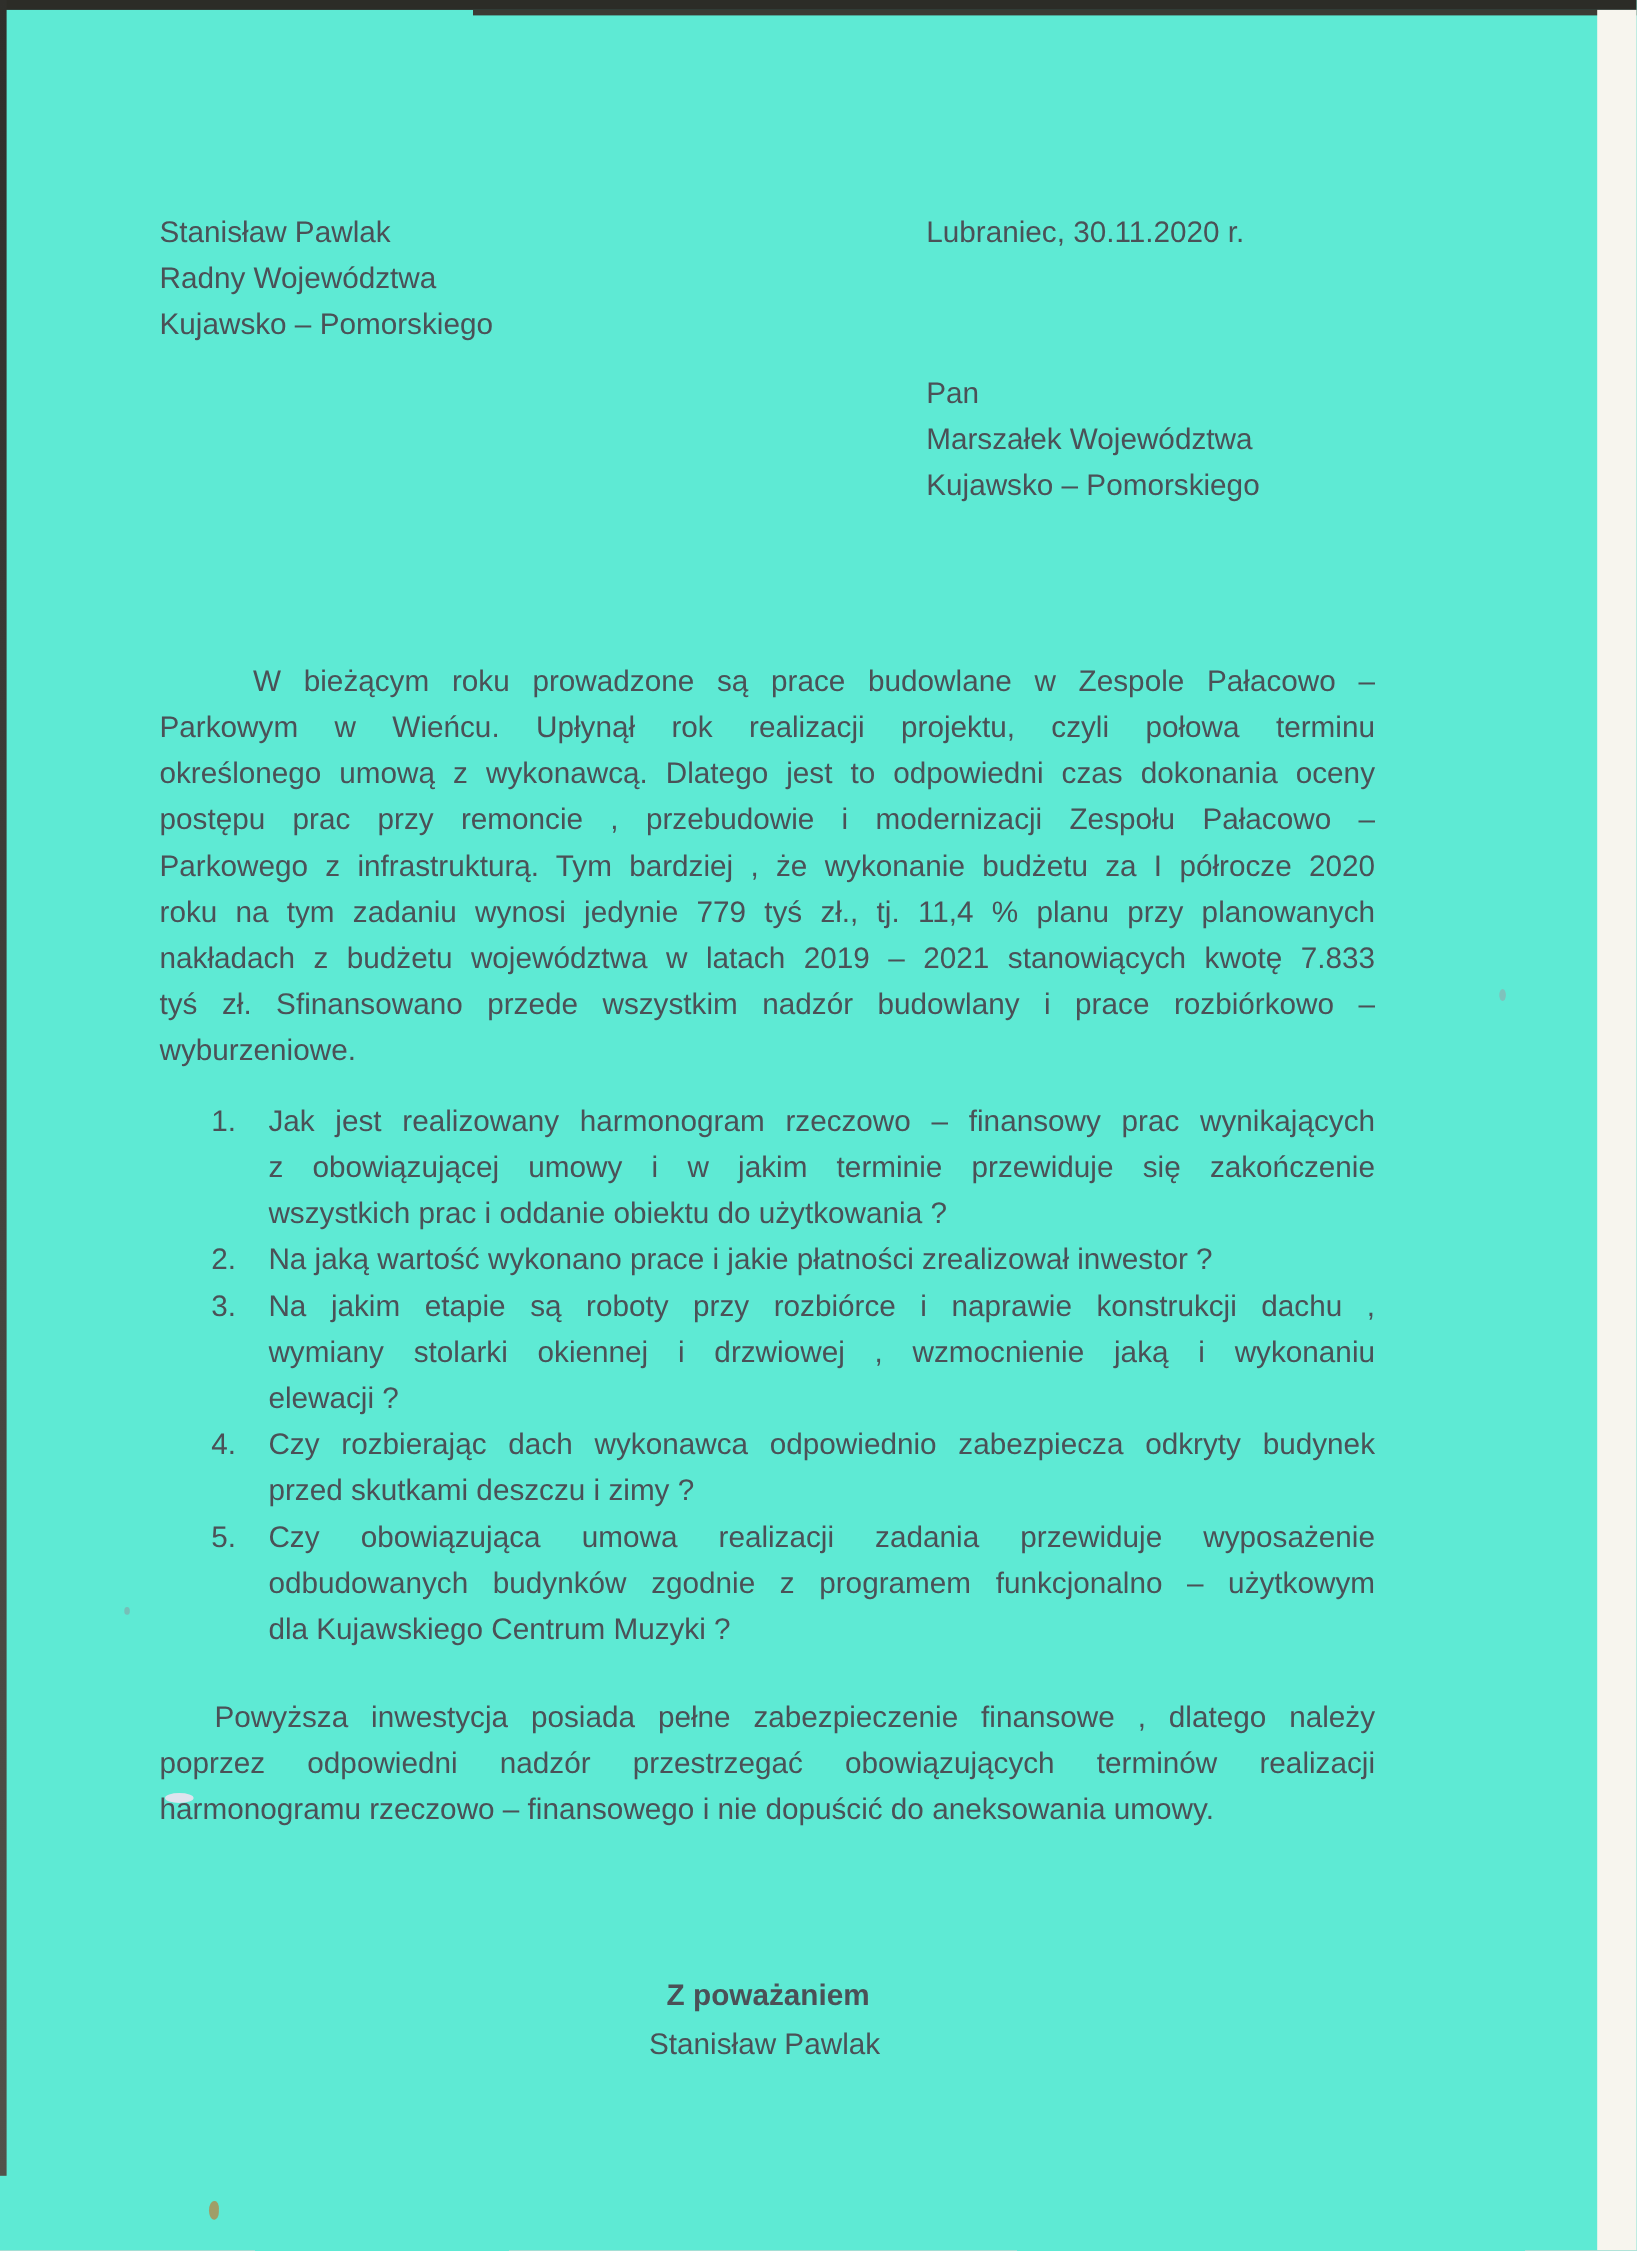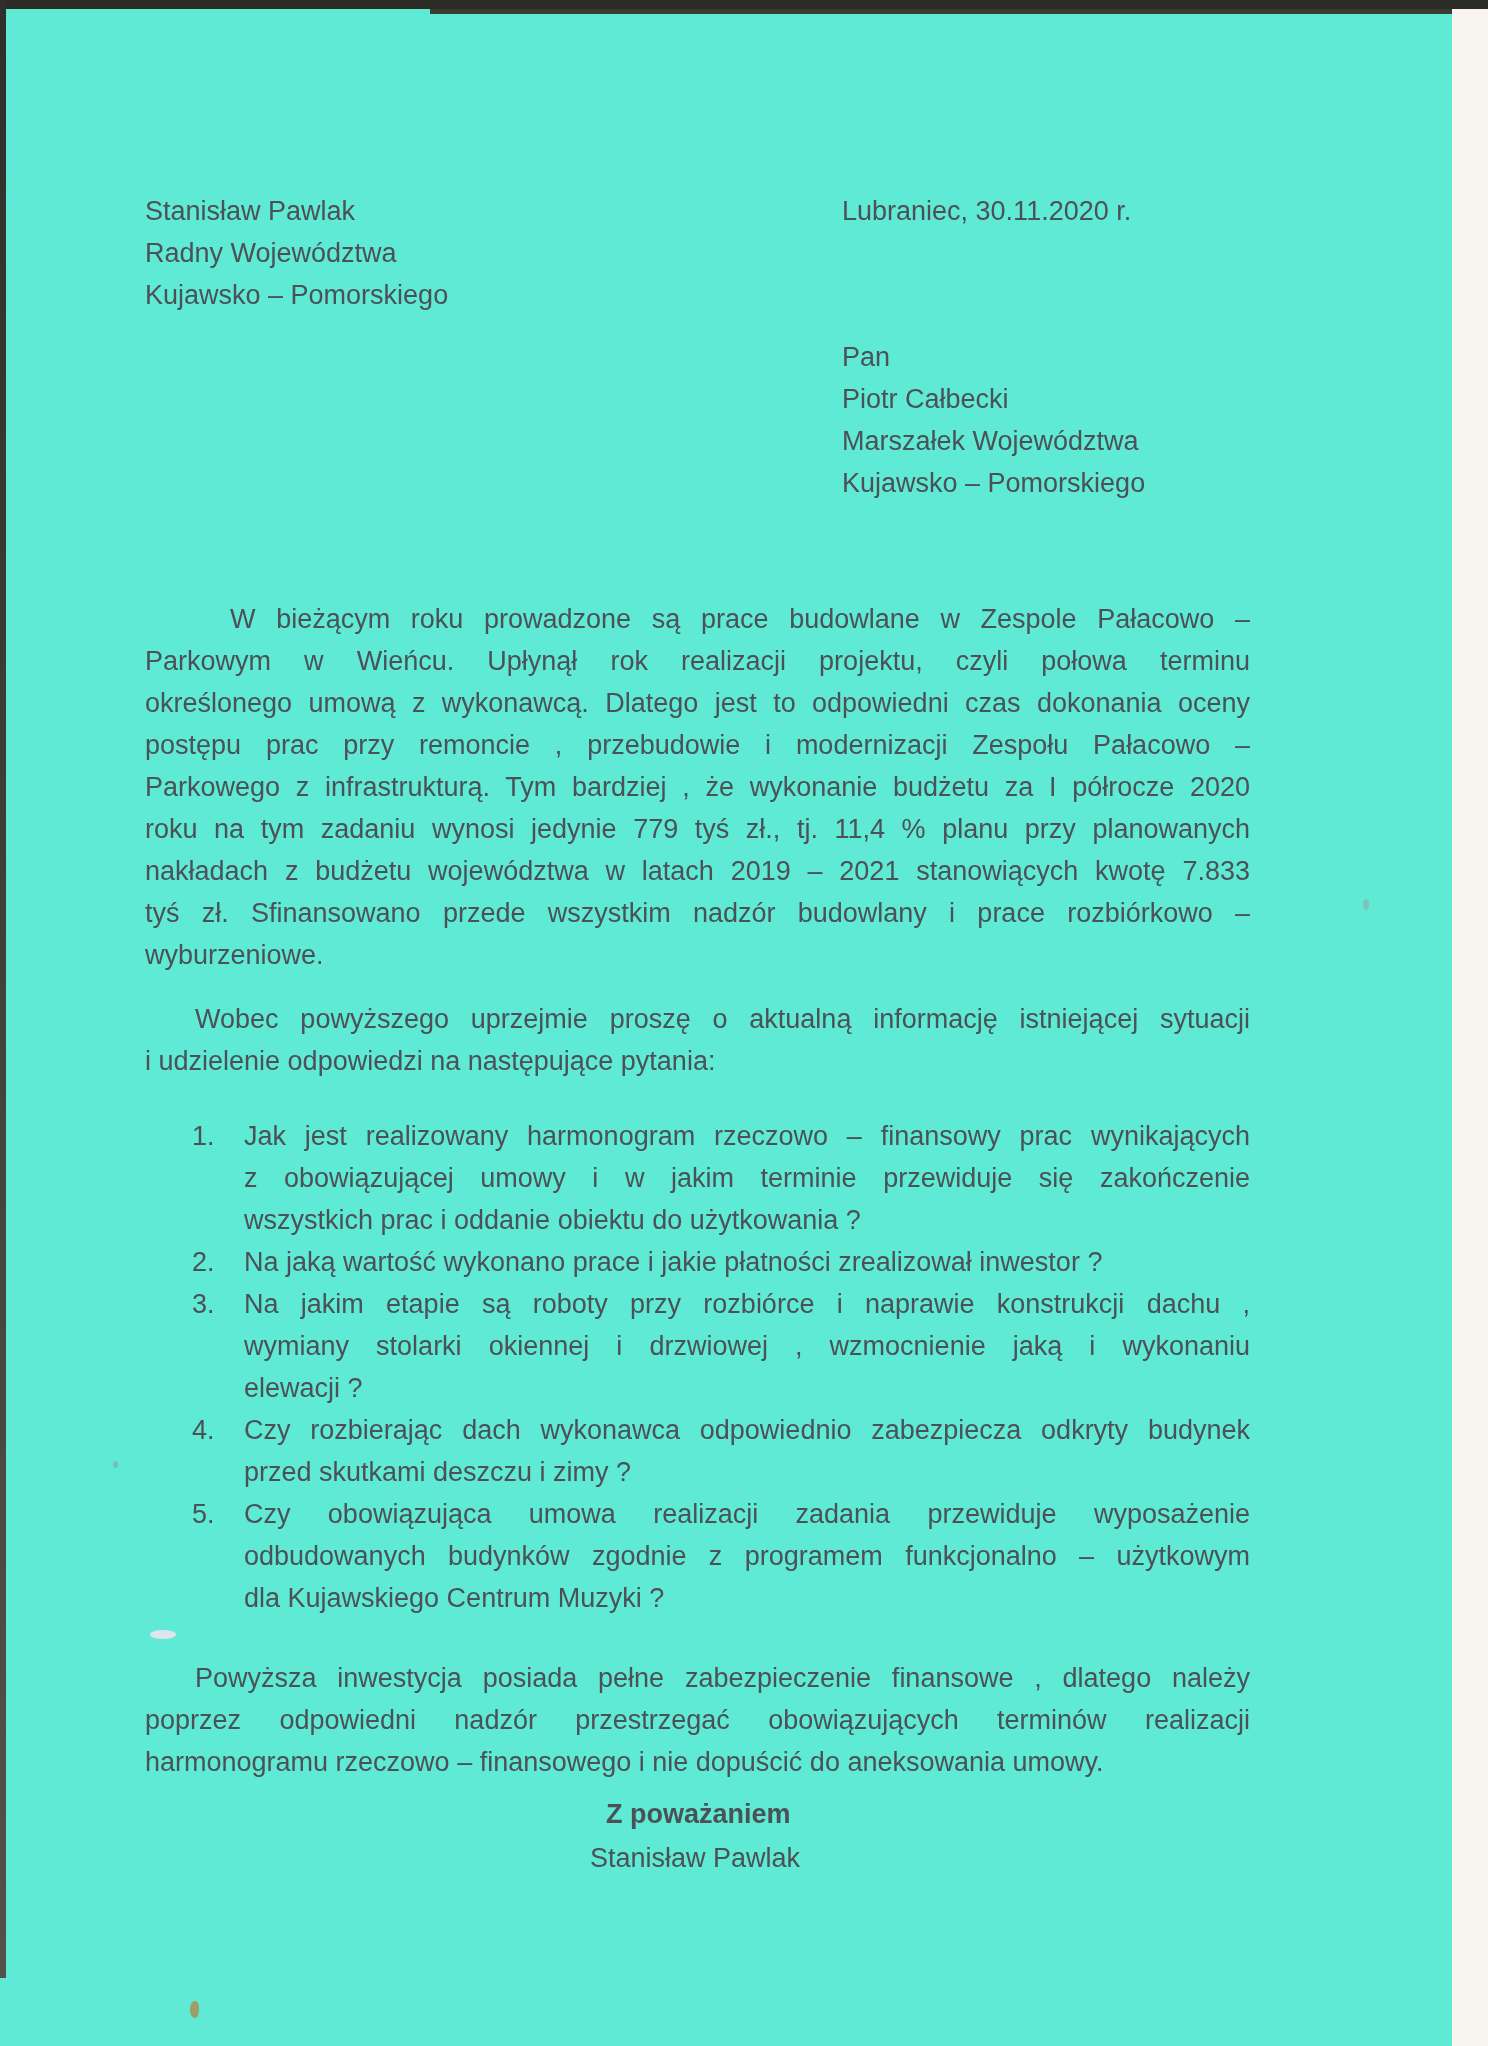--- a/index.html
+++ b/index.html
@@ -57,44 +57,39 @@
   <div class="strip-right"></div>
 
   <div class="sender">
       <div class="tline">Stanisław Pawlak</div>
       <div class="tline">Radny Województwa</div>
       <div class="tline">Kujawsko – Pomorskiego</div>
     </div>
   <div class="dateline">Lubraniec, 30.11.2020 r.</div>
   <div class="recipient">
       <div class="tline">Pan</div>
-      <div class="tline">Piotr Całbecki</div>
       <div class="tline">Marszałek Województwa</div>
       <div class="tline">Kujawsko – Pomorskiego</div>
     </div>
 
 
   <div class="bodytext">
 
     <div class="para p1" style="--ind:85px">
         <div class="tline just">W bieżącym roku prowadzone są prace budowlane w Zespole Pałacowo –</div>
         <div class="tline just">Parkowym w Wieńcu. Upłynął rok realizacji projektu, czyli połowa terminu</div>
         <div class="tline just">określonego umową z wykonawcą. Dlatego jest to odpowiedni czas dokonania oceny</div>
         <div class="tline just">postępu prac przy remoncie , przebudowie i modernizacji Zespołu Pałacowo –</div>
         <div class="tline just">Parkowego z infrastrukturą. Tym bardziej , że wykonanie budżetu za I półrocze 2020</div>
         <div class="tline just">roku na tym zadaniu wynosi jedynie 779 tyś zł., tj. 11,4 % planu przy planowanych</div>
         <div class="tline just">nakładach z budżetu województwa w latach 2019 – 2021 stanowiących kwotę 7.833</div>
         <div class="tline just">tyś zł. Sfinansowano przede wszystkim nadzór budowlany i prace rozbiórkowo –</div>
         <div class="tline">wyburzeniowe.</div>
       </div>
 
-    <div class="para p2" style="--ind:50px">
-        <div class="tline just">Wobec powyższego uprzejmie proszę o aktualną informację istniejącej sytuacji</div>
-        <div class="tline">i udzielenie odpowiedzi na następujące pytania:</div>
-      </div>
 
     <div class="qlist">
       <div class="qitem">
         <div class="qnum">1.</div>
         <div class="qbody para">
             <div class="tline just">Jak jest realizowany harmonogram rzeczowo – finansowy prac wynikających</div>
             <div class="tline just">z obowiązującej umowy i w jakim terminie przewiduje się zakończenie</div>
             <div class="tline">wszystkich prac i oddanie obiektu do użytkowania ?</div>
           </div>
       </div>

